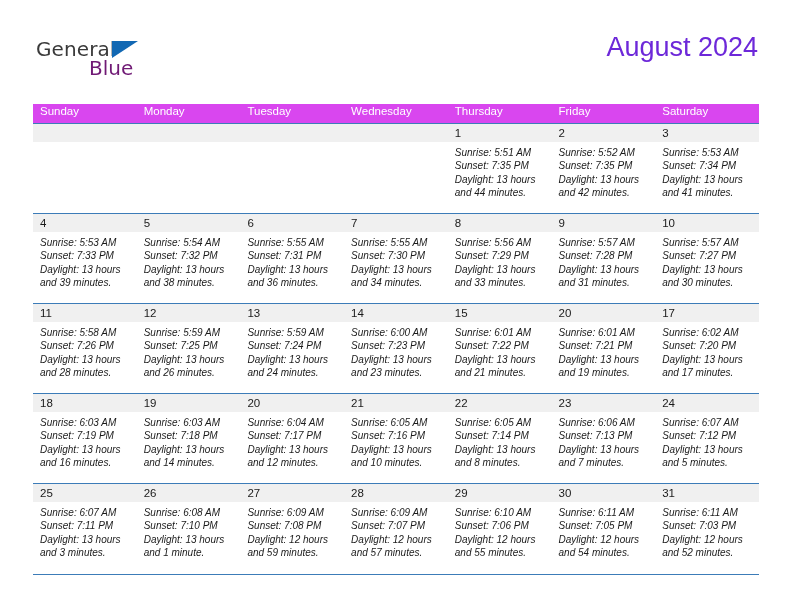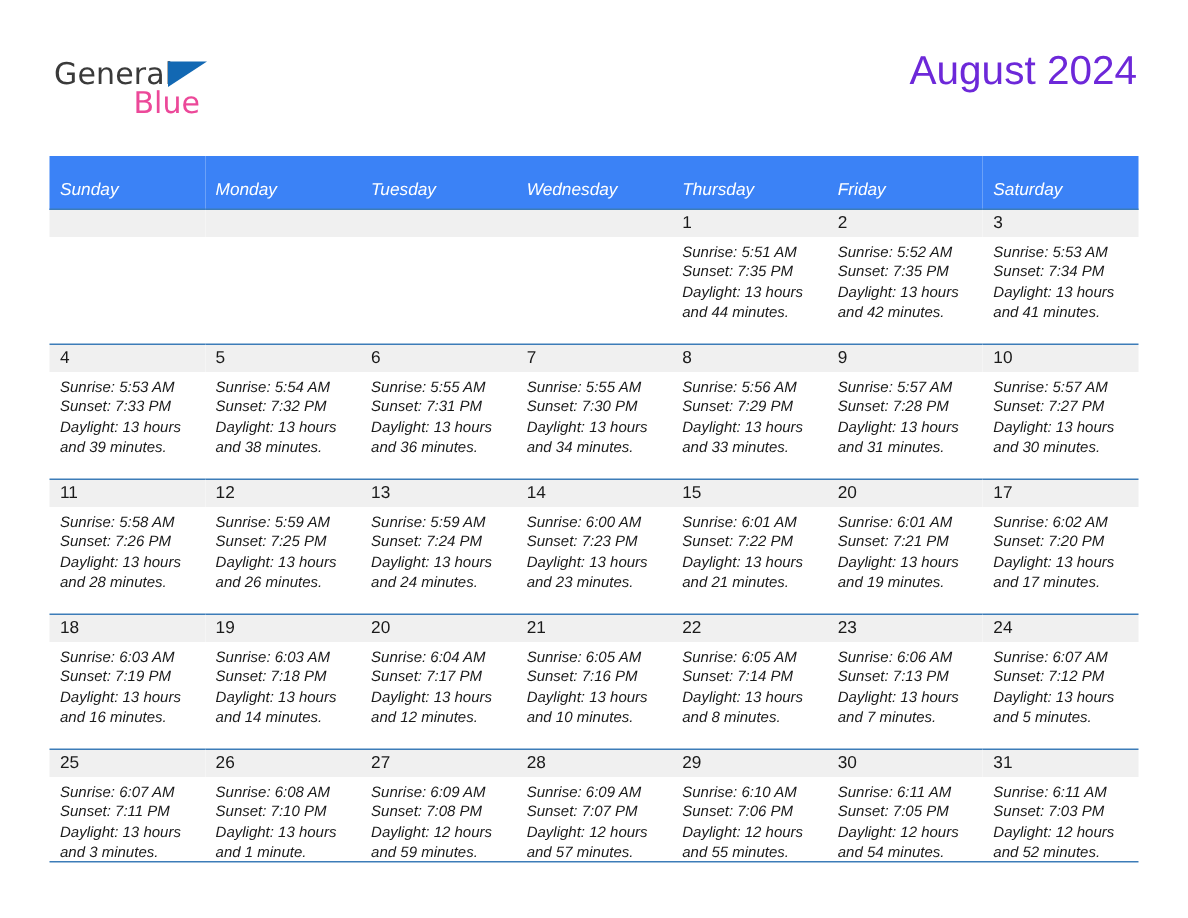--- a/index.html
+++ b/index.html
@@ -54,21 +54,21 @@
     width: 0;
     height: 0;
     border-left: 26px solid #1268b3;
     border-bottom: 17px solid transparent;
   }
   .logo-blue {
     position: absolute;
     left: 53px;
     top: 19px;
     font-size: 20px;
-    color: #ec4899;
+    color: #701a75;
     font-family: "DejaVu Sans", sans-serif;
     line-height: 22px;
   }
   .title {
     position: absolute;
     right: 34px;
     top: 31px;
     font-size: 27px;
     color: #6d28d9;
     text-align: right;
@@ -92,30 +92,29 @@
   
   .calendar {
     position: absolute;
     left: 33px;
     top: 104px;
     width: 726px;
     border-collapse: collapse;
     table-layout: fixed;
   }
   .calendar th {
-    background: #3b82f6;
+    background: #d946ef;
     color: #ffffff;
     font-size: 11.5px;
     font-weight: normal;
     text-align: left;
-    padding: 17px 0 5px 7px;
+    padding: 1px 0 5px 7px;
     height: 12px;
     line-height: 13px;
     box-sizing: border-box;
-    font-style: italic;
   }
   .calendar td {
     width: 103.71px;
     height: 90px;
     vertical-align: top;
     padding: 0;
     border-top: 1px solid #3c7cb8;
     background: #ffffff;
     box-sizing: border-box;
   }

